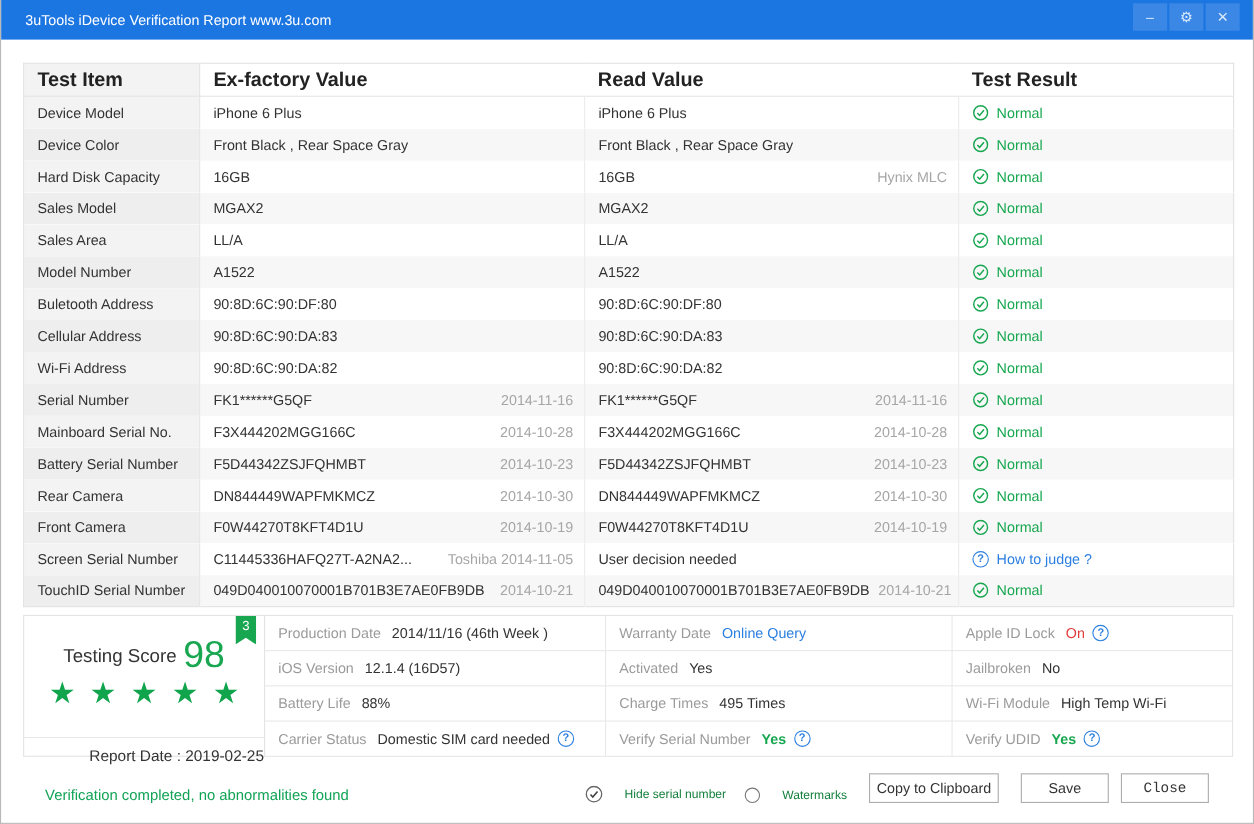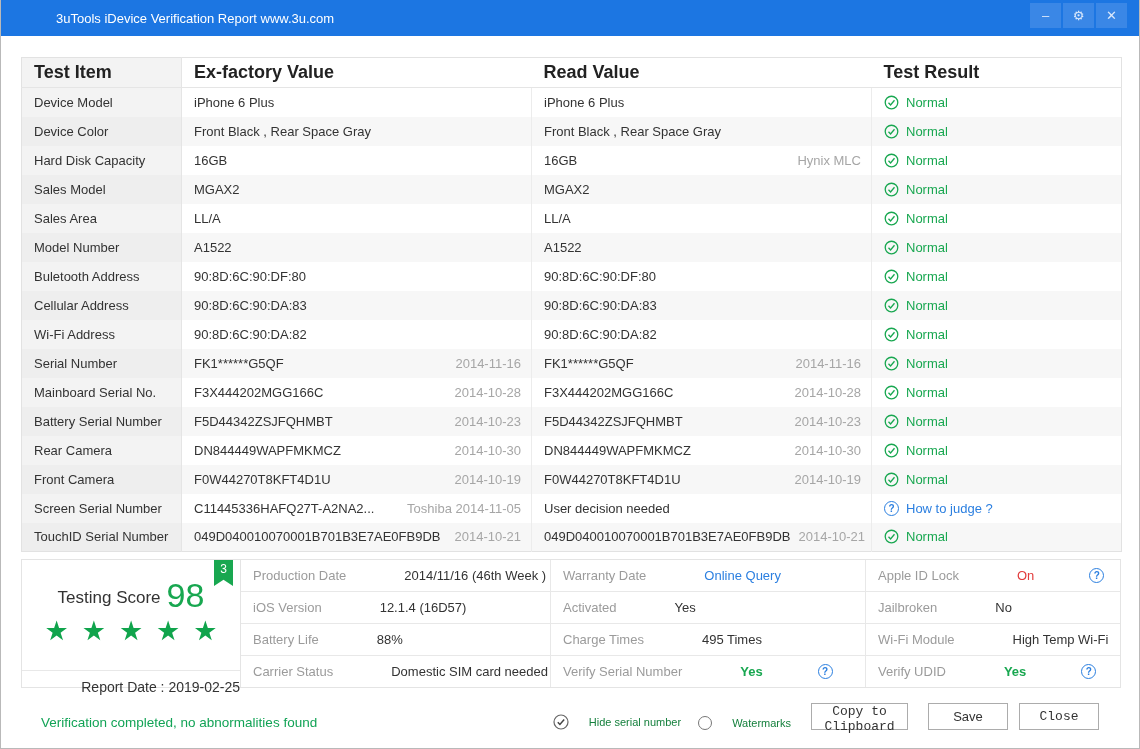--- a/index.html
+++ b/index.html
@@ -1,21 +1,21 @@
 <!DOCTYPE html>
 <html><head>
 <meta charset="utf-8">
 <style>
   * { margin:0; padding:0; box-sizing:border-box; }
   body { font-family:"Liberation Sans","DejaVu Sans",sans-serif; background:#fff; }
   .window { width:1140px; height:749px; border:1px solid #b9b9b9; border-top:none;
             background:#fff; position:relative; overflow:hidden; }
 
   
-  .titlebar { height:36px; background:#1c76e2; display:flex; align-items:center;padding-left:33px; }
+  .titlebar { height:36px; background:#1c76e2; display:flex; align-items:center; }
   .title-text { color:#fff; font-size:13px; margin-left:22px; flex:1; }
   .win-controls { display:flex; align-self:flex-start; margin-right:12px; margin-top:3px; }
   .win-btn { width:31px; height:25px; margin-left:2px; background:#3a87e6; color:#dce9fb;
              display:flex; align-items:center; justify-content:center; font-size:13px; cursor:default; }
 
   
   .content { padding:21px 20px 0 20px; }
 
   
   table.report { width:1100px; border-collapse:collapse; border:1px solid #e2e2e2; table-layout:fixed; }
@@ -50,36 +50,36 @@
   .stars { margin-top:2px; display:flex; justify-content:center; gap:13px; }
   .star { color:#10a44c; font-size:27px; line-height:27px; font-family:"DejaVu Sans",sans-serif; }
   .badge { position:absolute; top:0; right:7px; width:19px; height:26px; background:#18a750;
            color:#fff; font-size:12px; text-align:center; line-height:18px;
            clip-path:polygon(0 0,100% 0,100% 100%,50% 76%,0 100%); }
   .report-date { height:34px; border-top:1px solid #e8e8e8; line-height:33px; padding-left:12px;
                  font-size:14px; color:#333;text-align:right; }
   .details-grid { flex:1; display:grid; grid-template-columns:309px 314px 1fr;
                   grid-template-rows:repeat(4,1fr); background:#e8e8e8; gap:1px; }
   .dcell { background:#fff; display:flex; align-items:center; padding-left:12px; font-size:13px;
-           white-space:nowrap; overflow:hidden;gap:48px; }
+           white-space:nowrap; overflow:hidden; }
   .dlabel { color:#9b9b9b; margin-right:10px; }
   .dvalue { color:#333; }
   .dvalue.link { color:#2b7fe0; cursor:pointer; }
   .dvalue.red { color:#e23b3b; }
   .dvalue.green { color:#18a750; font-weight:bold; }
   .dcell .qicon { margin-left:7px; }
 
   
   .footer { margin-top:15px; padding:0 20px; display:flex; align-items:flex-end; }
   .status { color:#12a356; font-size:13.5px; flex:1; }
   .opt { display:flex; align-items:center; gap:20px; font-size:11px; color:#15803d; margin-right:17px; cursor:pointer; }
   .radio-circle { width:14px; height:14px; border:1px solid #777; border-radius:50%; background:#fff; }
   .btn { height:27px; background:#fff; border:1px solid #acacac; font-size:13px; color:#333;
          font-family:inherit; cursor:pointer; }
-  .btn-copy { width:97px; margin-left:3px;font-family:Liberation Mono, monospace; }
+  .btn-copy { width:118px; margin-left:3px; }
   .btn-save { width:80px; margin-left:20px; }
   .btn-close { width:80px; margin-left:11px;font-family:Liberation Mono, monospace; }
 </style>
 </head>
 <body>
 
 <div class="window">
 
   <div class="titlebar">
     <span class="title-text">3uTools iDevice Verification Report www.3u.com</span>

